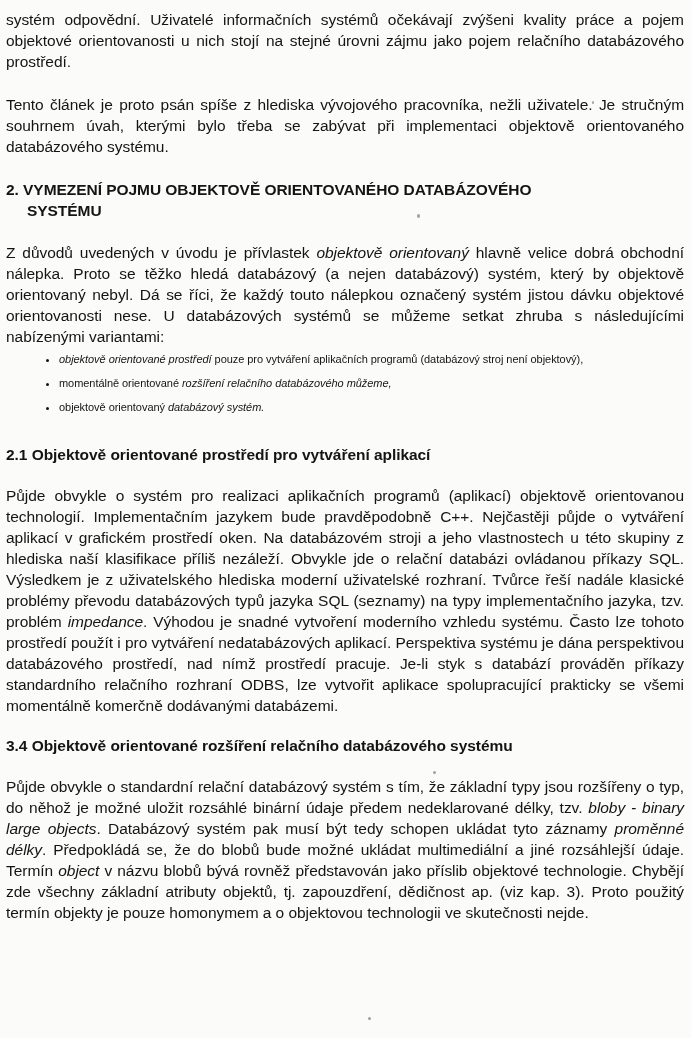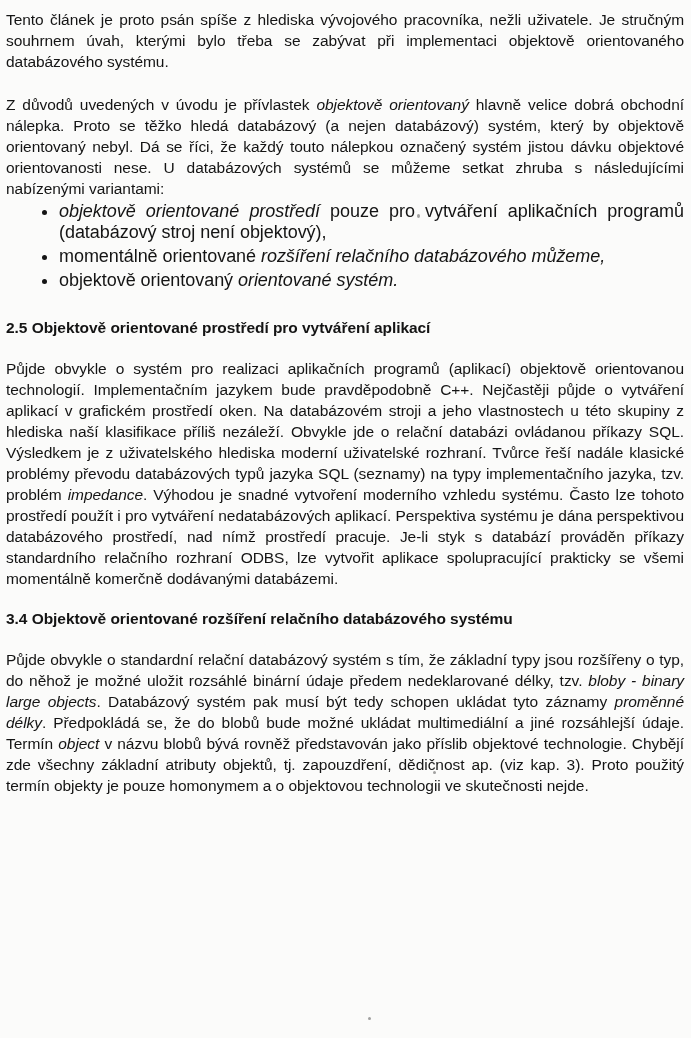--- a/index.html
+++ b/index.html
@@ -43,21 +43,21 @@
     text-indent:-21px;
     margin-bottom:21px;
   }
   .bullets{
     margin:0 0 26px 0;
     padding-left:53px;
     list-style:disc;
   }
   .bullet{
     margin:0 0 3px 0;
-    font-size:18px;
+    font-size:11px;
     line-height:21px;
     text-align:justify;
     letter-spacing:-0.05px;
   }
   .it{font-style:italic;}
   
   .noise{
     position:absolute;
     width:3px;height:3px;
     background:#555;
@@ -67,33 +67,35 @@
   .noise.n1{left:417px;top:214px;width:3px;height:4px;}
   .noise.n2{left:592px;top:101px;width:2px;height:3px;}
   .noise.n3{left:433px;top:771px;width:3px;height:3px;}
   .noise.n4{left:368px;top:1017px;width:3px;height:3px;}
 </style>
 </head>
 <body>
 
 <div class="page">
 
+  <p class="para"><span>systém odpovědní. Uživatelé informačních systémů očekávají zvýšeni kvality práce a pojem objektové orientovanosti u nich stojí na stejné úrovni zájmu jako pojem relačního databázového prostředí.</span></p>
 
   <p class="para"><span>Tento článek je proto psán spíše z hlediska vývojového pracovníka, nežli uživatele. Je stručným souhrnem úvah, kterými bylo třeba se zabývat při implementaci objektově orientovaného databázového systému.</span></p>
 
+  <h2 class="heading hang"><span>2. VYMEZENÍ POJMU OBJEKTOVĚ ORIENTOVANÉHO DATABÁZOVÉHO</span><br><span>SYSTÉMU</span></h2>
 
   <p class="para tight"><span>Z důvodů uvedených v úvodu je přívlastek </span><span class="it">objektově orientovaný</span><span> hlavně velice dobrá obchodní nálepka. Proto se těžko hledá databázový (a nejen databázový) systém, který by objektově orientovaný nebyl. Dá se říci, že každý touto nálepkou označený systém jistou dávku objektové orientovanosti nese. U databázových systémů se můžeme setkat zhruba s následujícími nabízenými variantami:</span></p>
 
   <ul class="bullets">
     <li class="bullet"><span class="it">objektově orientované prostředí</span><span> pouze pro vytváření aplikačních programů (databázový stroj není objektový),</span></li>
     <li class="bullet"><span>momentálně orientované </span><span class="it">rozšíření relačního databázového můžeme,</span></li>
-    <li class="bullet"><span>objektově orientovaný </span><span class="it">orientované systém.</span></li>
+    <li class="bullet"><span>objektově orientovaný </span><span class="it">databázový systém.</span></li>
   </ul>
 
-  <h2 class="heading"><span>2.5 Objektově orientované prostředí pro vytváření aplikací</span></h2>
+  <h2 class="heading"><span>2.1 Objektově orientované prostředí pro vytváření aplikací</span></h2>
 
   <p class="para wide"><span>Půjde obvykle o systém pro realizaci aplikačních programů (aplikací) objektově orientovanou technologií. Implementačním jazykem bude pravděpodobně C++. Nejčastěji půjde o vytváření aplikací v grafickém prostředí oken. Na databázovém stroji a jeho vlastnostech u této skupiny z hlediska naší klasifikace příliš nezáleží. Obvykle jde o relační databázi ovládanou příkazy SQL. Výsledkem je z uživatelského hlediska moderní uživatelské rozhraní. Tvůrce řeší nadále klasické problémy převodu databázových typů jazyka SQL (seznamy) na typy implementačního jazyka, tzv. problém </span><span class="it">impedance</span><span>. Výhodou je snadné vytvoření moderního vzhledu systému. Často lze tohoto prostředí použít i pro vytváření nedatabázových aplikací. Perspektiva systému je dána perspektivou databázového prostředí, nad nímž prostředí pracuje. Je-li styk s databází prováděn příkazy standardního relačního rozhraní ODBS, lze vytvořit aplikace spolupracující prakticky se všemi momentálně komerčně dodávanými databázemi.</span></p>
 
   <h2 class="heading"><span>3.4 Objektově orientované rozšíření relačního databázového systému</span></h2>
 
   <p class="para"><span>Půjde obvykle o standardní relační databázový systém s tím, že základní typy jsou rozšířeny o typ, do něhož je možné uložit rozsáhlé binární údaje předem nedeklarované délky, tzv. </span><span class="it">bloby - binary large objects</span><span>. Databázový systém pak musí být tedy schopen ukládat tyto záznamy </span><span class="it">proměnné délky</span><span>. Předpokládá se, že do blobů bude možné ukládat multimediální a jiné rozsáhlejší údaje. Termín </span><span class="it">object</span><span> v názvu blobů bývá rovněž představován jako příslib objektové technologie. Chybějí zde všechny základní atributy objektů, tj. zapouzdření, dědičnost ap. (viz kap. 3). Proto použitý termín objekty je pouze homonymem a o objektovou technologii ve skutečnosti nejde.</span></p>
 
   <div class="noise n1"></div>
   <div class="noise n2"></div>
   <div class="noise n3"></div>

